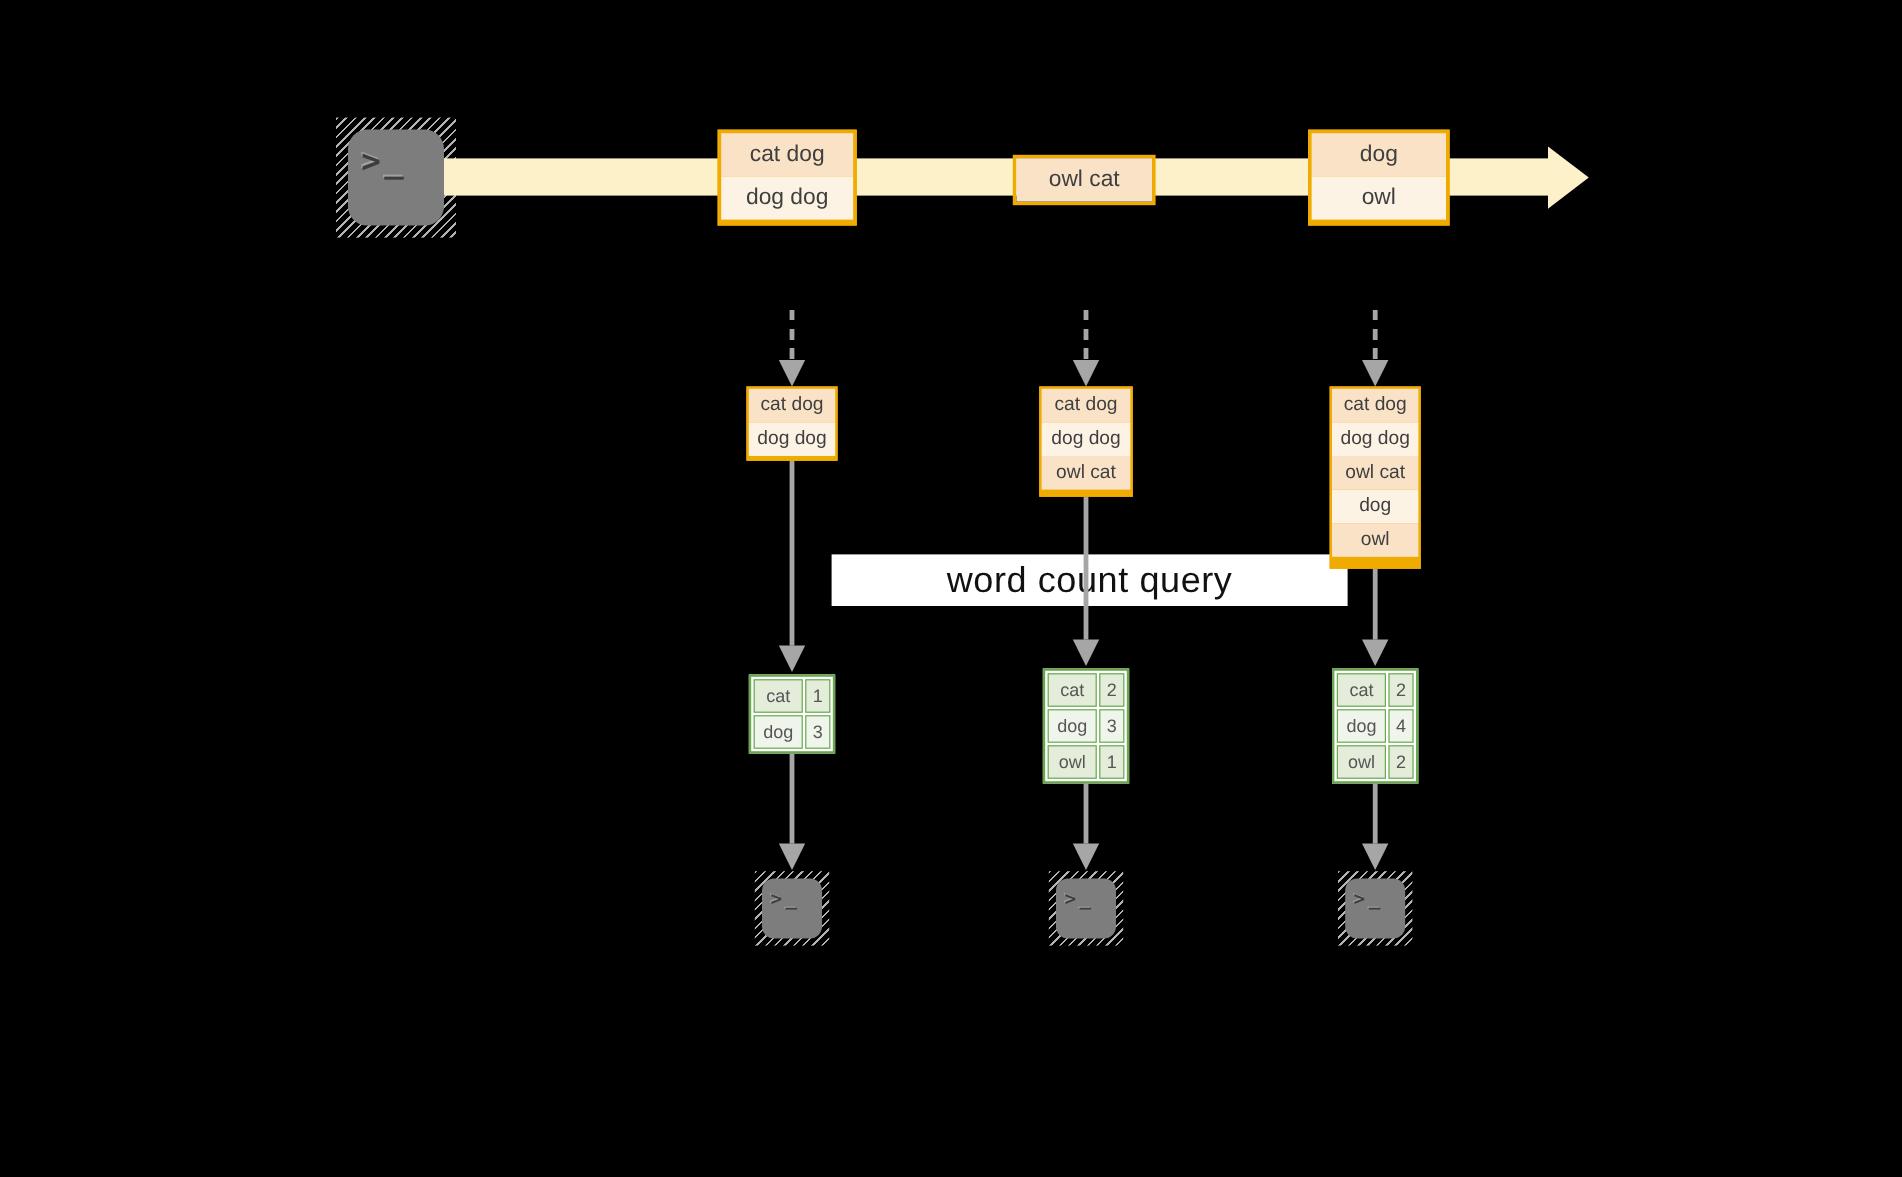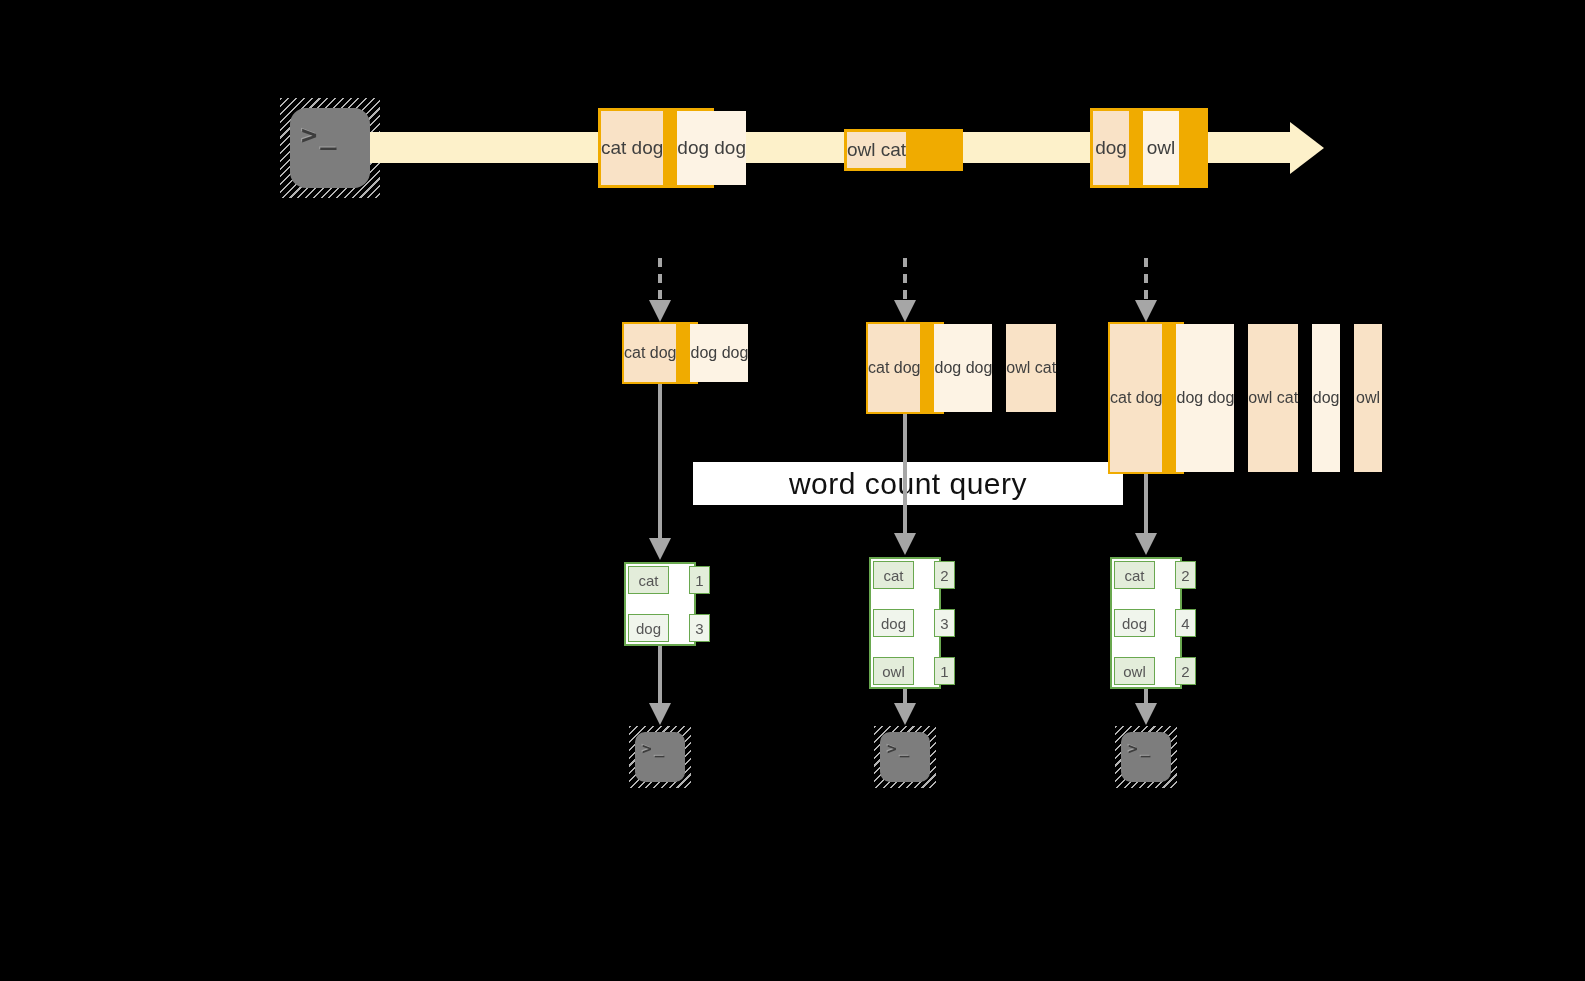--- a/index.html
+++ b/index.html
@@ -30,21 +30,21 @@
   .band{position:absolute;left:370px;top:132px;width:920px;height:31px;background:var(--stream-band);z-index:1;}
   .band-head{
     position:absolute;left:1290px;top:122px;width:0;height:0;z-index:1;
     border-top:26px solid transparent;border-bottom:26px solid transparent;
     border-left:34px solid var(--stream-band);
   }
 
   
   .obox{
     position:absolute;box-sizing:border-box;background:var(--box-border);
-    display:flex;flex-direction:row;gap:14px;z-index:3;
+    display:flex;flex-direction:column;gap:0;z-index:3;
   }
   .obox.top{border:3px solid var(--box-border);}
   .obox.stack{border:2px solid var(--box-border);}
   .orow{
     display:flex;align-items:center;justify-content:center;
     color:var(--label-text);white-space:nowrap;
   }
   .obox.top .orow{flex:0 0 36px;font-size:19px;}
   .obox.stack .orow{flex:0 0 28px;font-size:16px;}
   .fill-a{background:var(--row-peach);}
@@ -58,21 +58,21 @@
   .vhead{
     position:absolute;width:0;height:0;z-index:2;
     border-left:11px solid transparent;border-right:11px solid transparent;
     border-top:22px solid var(--arrow-gray);
   }
 
   
   .gtable{
     position:absolute;box-sizing:border-box;width:72px;
     border:2px solid var(--table-border);background:#fff;padding:2px;
-    display:grid;grid-template-columns:41px 21px;gap:20px;z-index:3;
+    display:grid;grid-template-columns:41px 21px;gap:2px;z-index:3;
   }
   .gcell{
     box-sizing:border-box;height:28px;border:1px solid var(--table-border);
     display:flex;align-items:center;justify-content:center;
     font-size:15px;color:#565656;
   }
   .gc-a{background:var(--table-cell-green);}
   .gc-b{background:var(--table-cell-light);}
 
   

